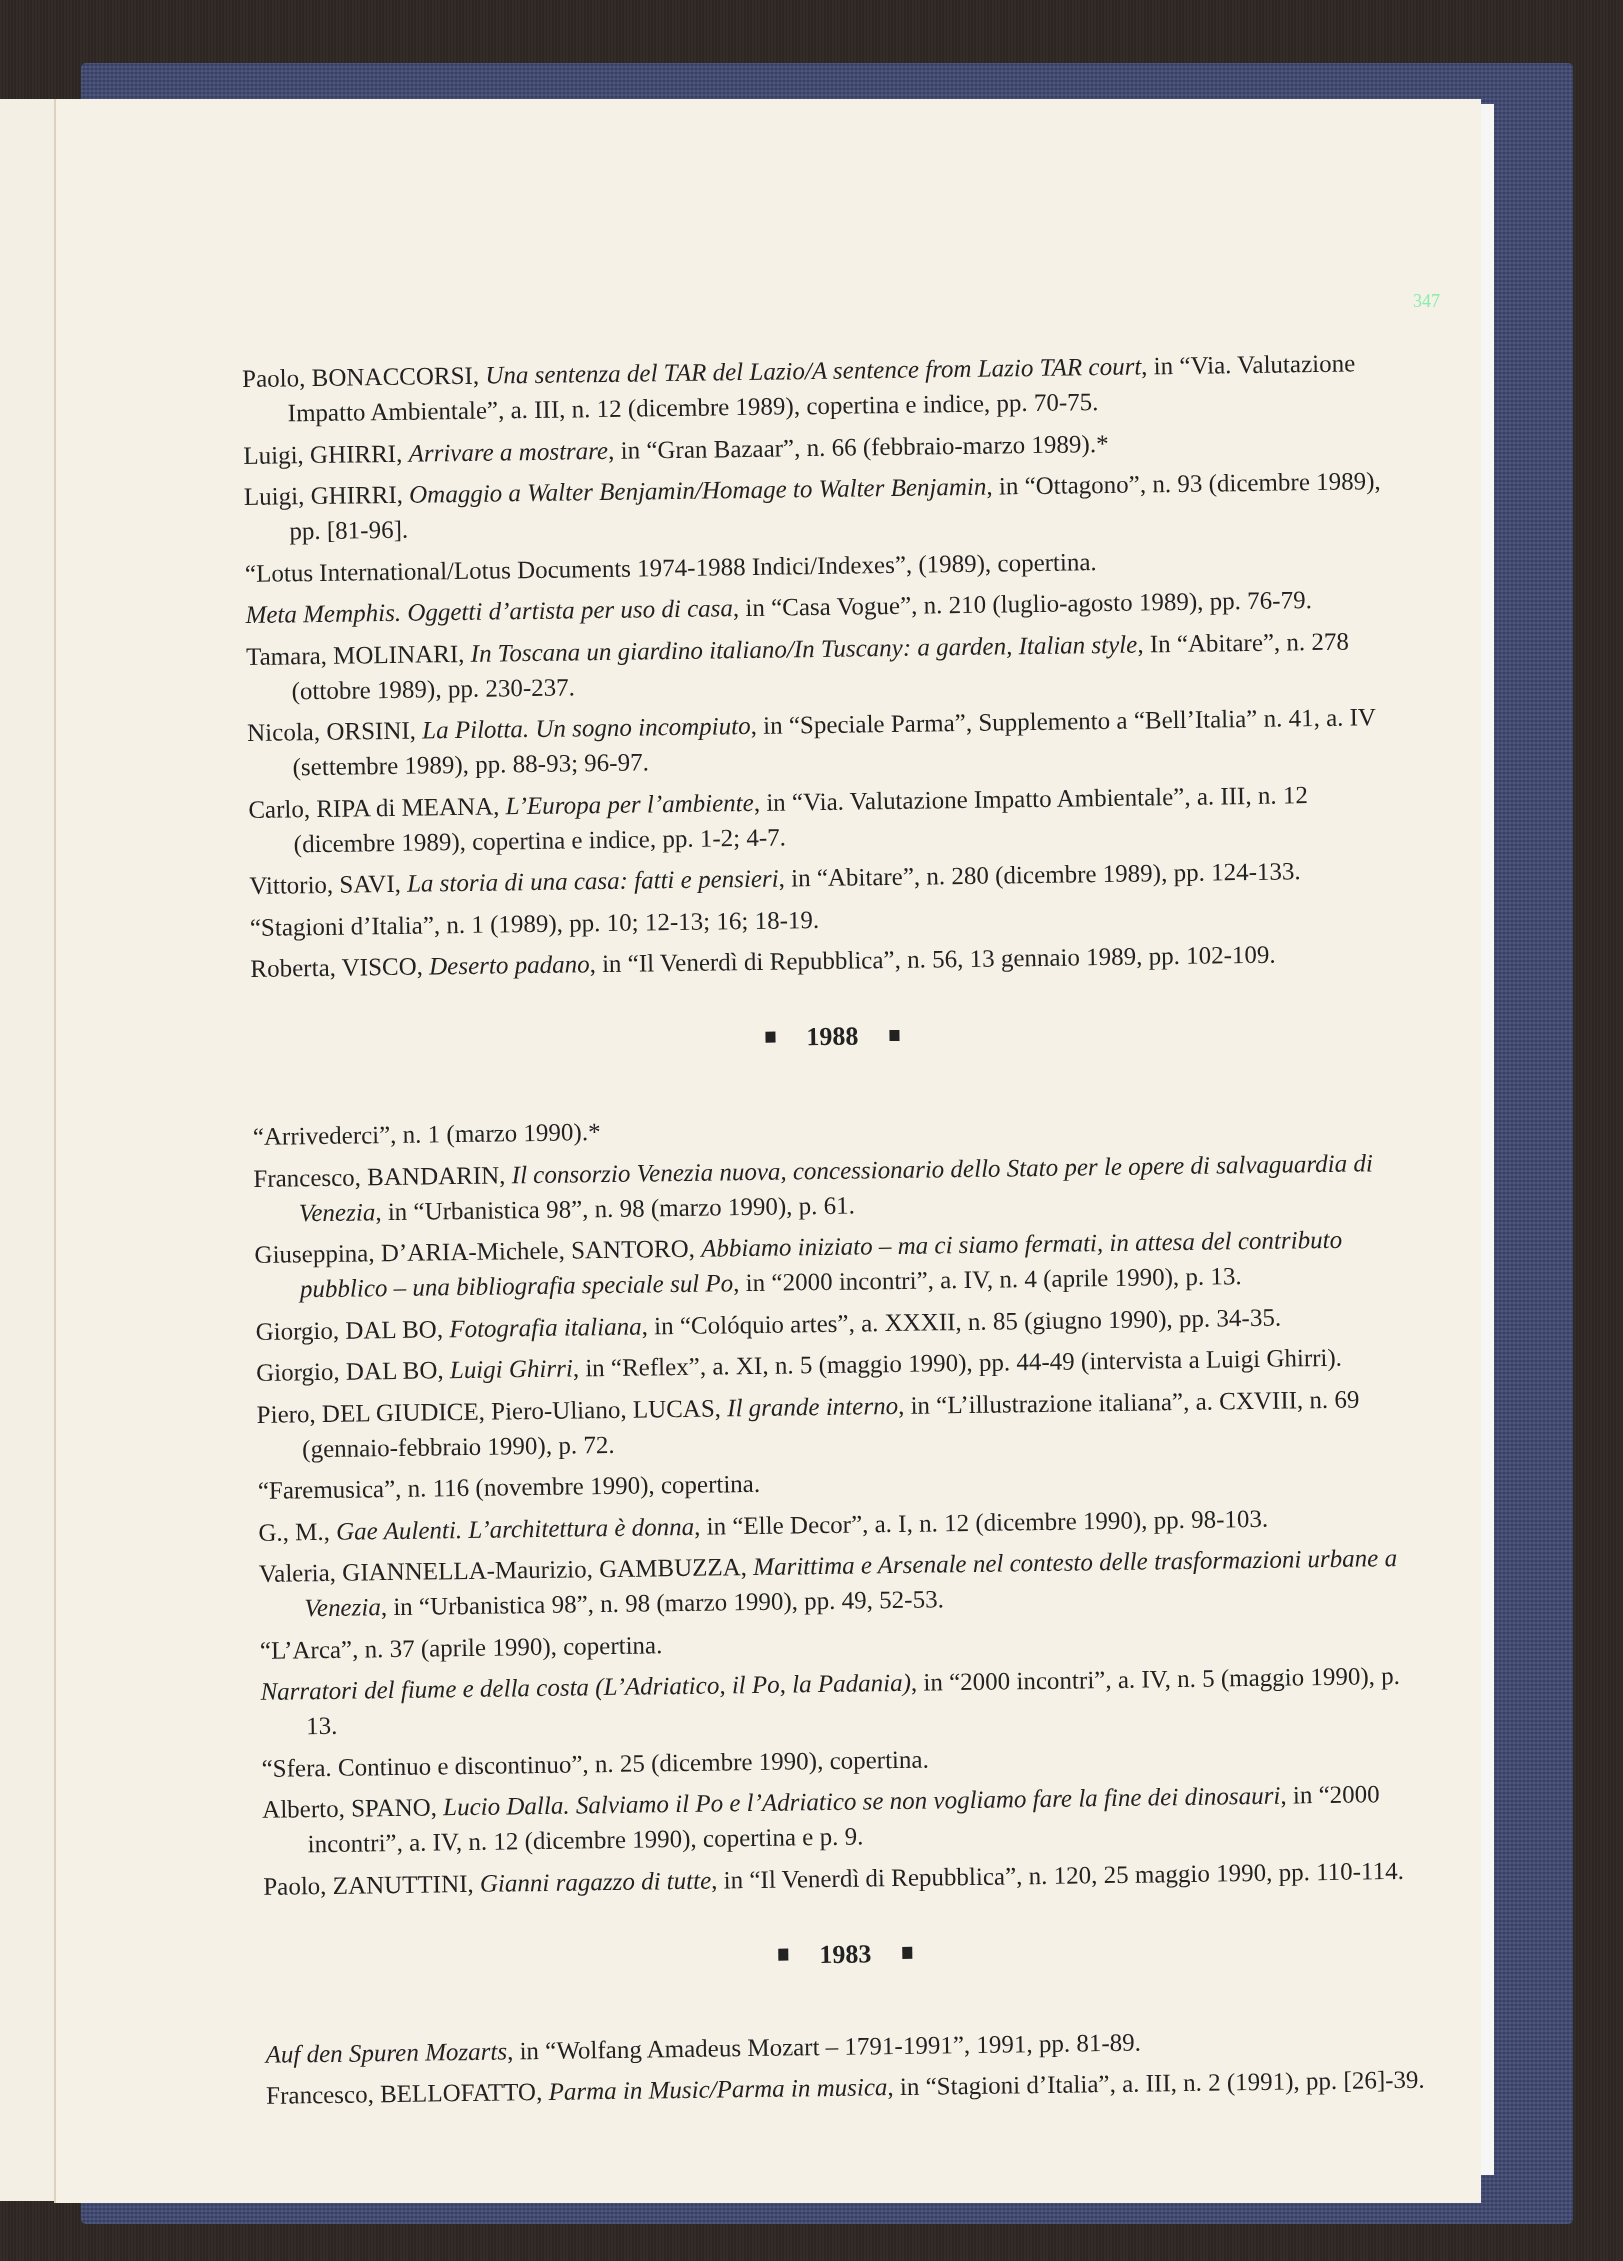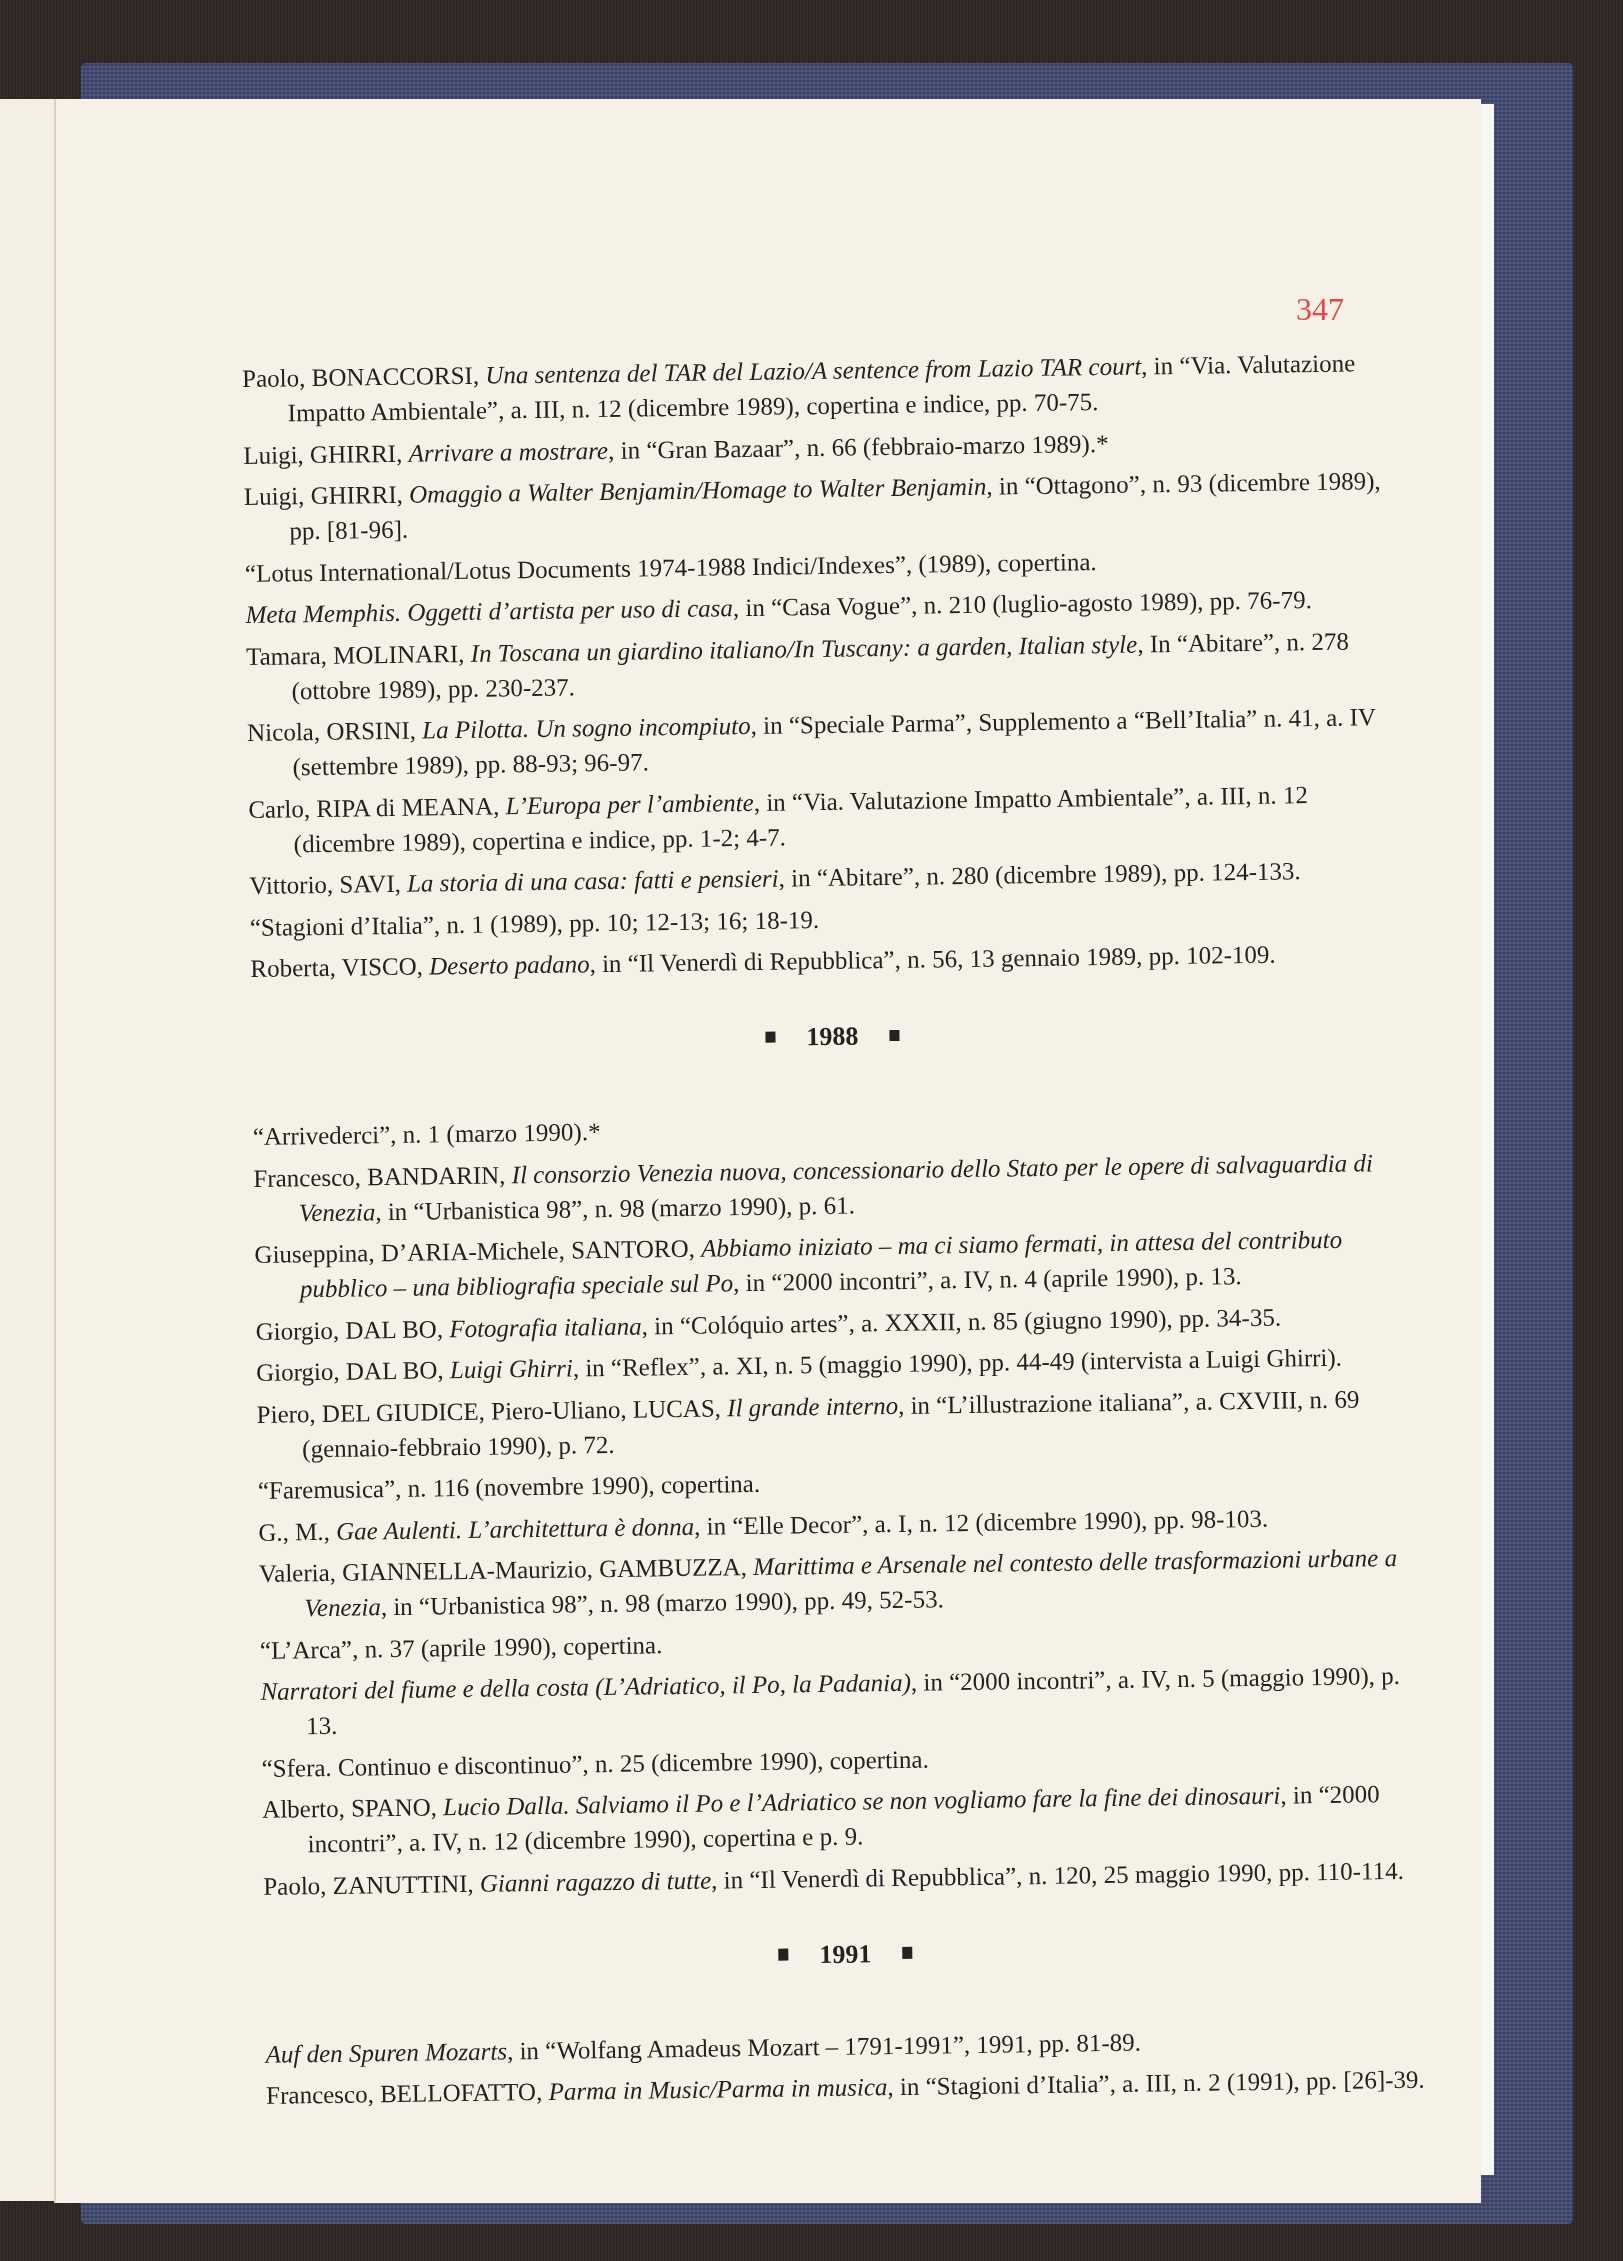--- a/index.html
+++ b/index.html
@@ -30,21 +30,21 @@
   .edge-stack {
     position:absolute; left:1477px; top:104px; width:16px; height:2071px;
     background:#f6f6f4; border-left:1.6px solid #b8b8b8;
   }
   .page {
     position:absolute; left:54px; top:99px; width:1425px; height:2104px;
     background:#f6f1e6;
     border-left:2.4px solid #ddd3bd;
   }
   .page-number {
-    position:absolute; left:1296px; top:291px; font-size:32px; color:#ef4444;
+    position:absolute; left:1413px; top:291px; font-size:18px; color:#86efac;
   }
   .content {
     position:absolute; left:242px; top:361px; width:1162px;
     font-size:25px; line-height:35px; color:#222;
     transform:rotate(-0.8deg); transform-origin:left top;
   }
   .entry { padding-left:45px; text-indent:-45px; margin:0 0 6.5px 0; }
   .entry i { font-style:italic; }
   .year-heading {
     text-align:center; font-size:26px; font-weight:bold; margin:41px 0 57px 0;
@@ -89,19 +89,19 @@
     <p class="entry"><span>“Faremusica”, n. 116 (novembre 1990), copertina.</span><i></i><span></span></p>
     <p class="entry"><span>G., M., </span><i>Gae Aulenti. L’architettura è donna</i><span>, in “Elle Decor”, a. I, n. 12 (dicembre 1990), pp. 98-103.</span></p>
     <p class="entry"><span>Valeria, GIANNELLA-Maurizio, GAMBUZZA, </span><i>Marittima e Arsenale nel contesto delle trasformazioni urbane a Venezia</i><span>, in “Urbanistica 98”, n. 98 (marzo 1990), pp. 49, 52-53.</span></p>
     <p class="entry"><span>“L’Arca”, n. 37 (aprile 1990), copertina.</span><i></i><span></span></p>
     <p class="entry"><span></span><i>Narratori del fiume e della costa (L’Adriatico, il Po, la Padania)</i><span>, in “2000 incontri”, a. IV, n. 5 (maggio 1990), p. 13.</span></p>
     <p class="entry"><span>“Sfera. Continuo e discontinuo”, n. 25 (dicembre 1990), copertina.</span><i></i><span></span></p>
     <p class="entry"><span>Alberto, SPANO, </span><i>Lucio Dalla. Salviamo il Po e l’Adriatico se non vogliamo fare la fine dei dinosauri</i><span>, in “2000 incontri”, a. IV, n. 12 (dicembre 1990), copertina e p. 9.</span></p>
     <p class="entry"><span>Paolo, ZANUTTINI, </span><i>Gianni ragazzo di tutte</i><span>, in “Il Venerdì di Repubblica”, n. 120, 25 maggio 1990, pp. 110-114.</span></p>
     <div class="year-heading">
       <span class="sq"></span>
-      <span>1991</span>
+      <span>1983</span>
       <span class="sq"></span>
     </div>
     <p class="entry"><span></span><i>Auf den Spuren Mozarts</i><span>, in “Wolfang Amadeus Mozart – 1791-1991”, 1991, pp. 81-89.</span></p>
     <p class="entry"><span>Francesco, BELLOFATTO, </span><i>Parma in Music/Parma in musica</i><span>, in “Stagioni d’Italia”, a. III, n. 2 (1991), pp. [26]-39.</span></p>
   </div>
 
 
 </body></html>

